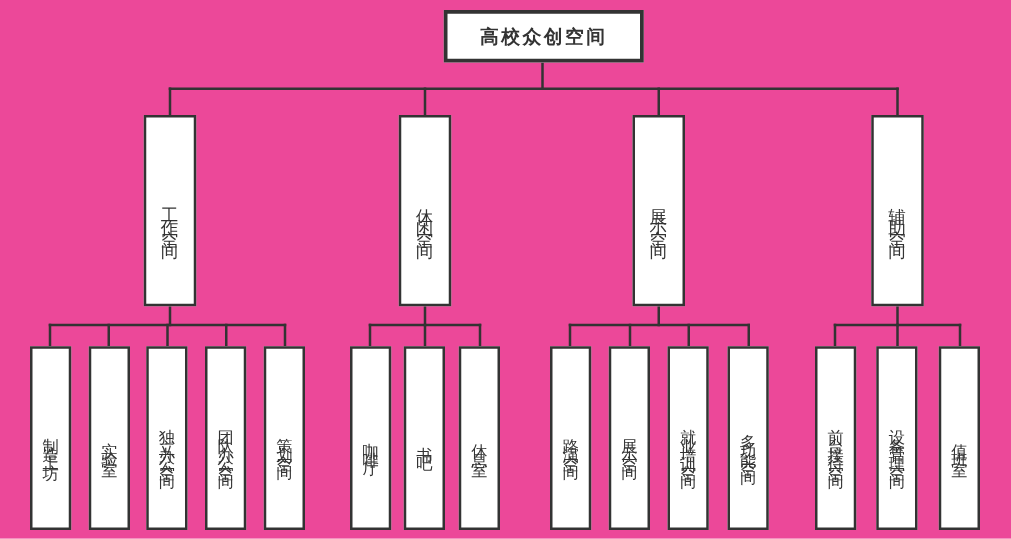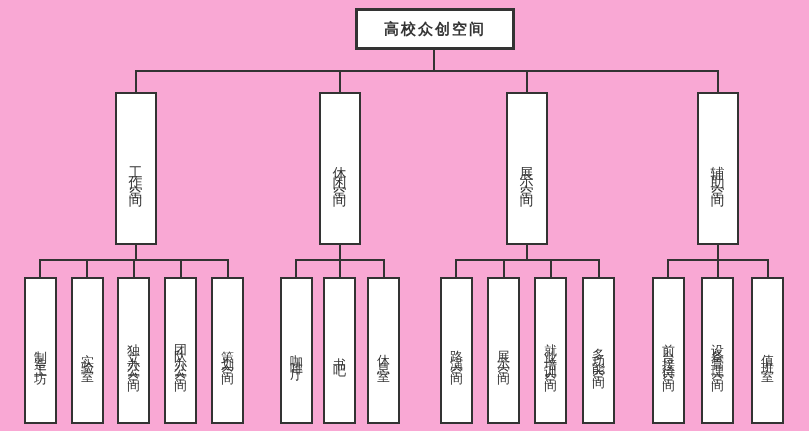--- a/index.html
+++ b/index.html
@@ -1,20 +1,20 @@
 <!DOCTYPE html>
 <html><head>
 <meta charset="utf-8">
 <style>
   html, body { margin: 0; padding: 0; background: #ffffff; }
   #canvas {
     position: relative;
     width: 809px;
     height: 431px;
-    background: #f9a8d4;
+    background: #ec4899;
     font-family: "Liberation Sans", sans-serif;
     color: #333333;
     overflow: hidden;
   }
   .box {
     position: absolute;
     box-sizing: border-box;
     background: #ffffff;
     border: 2px solid #333333;
     display: flex;

